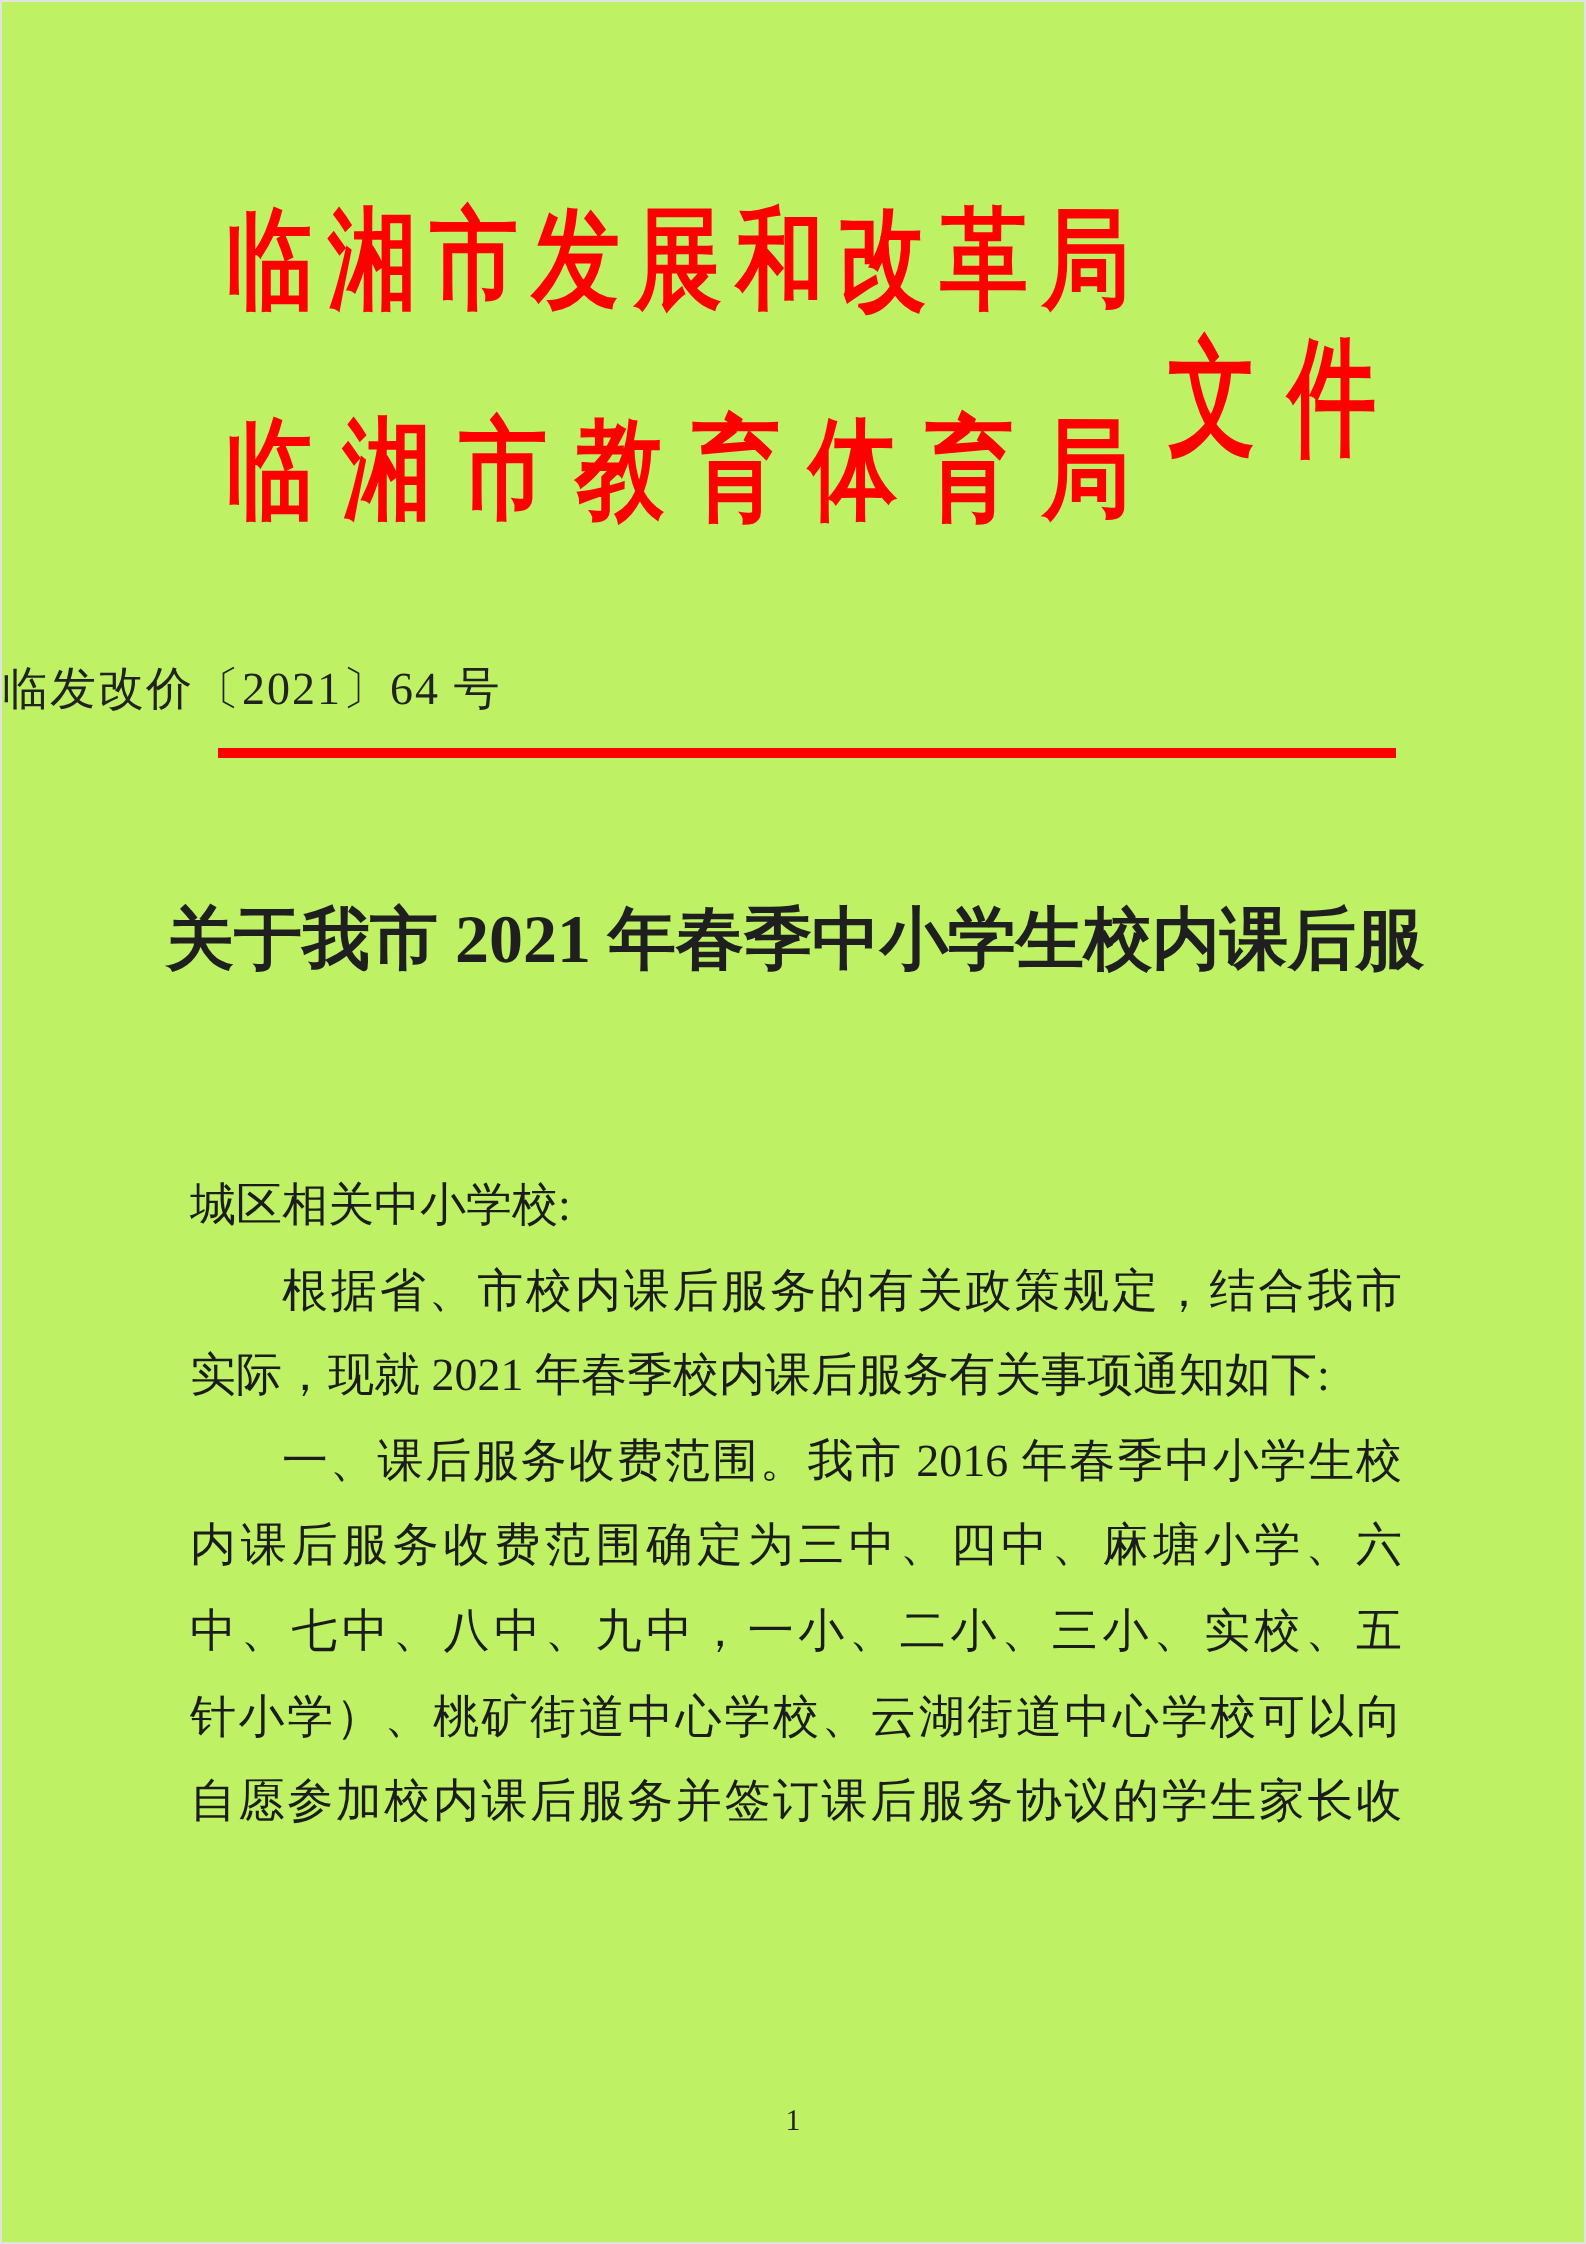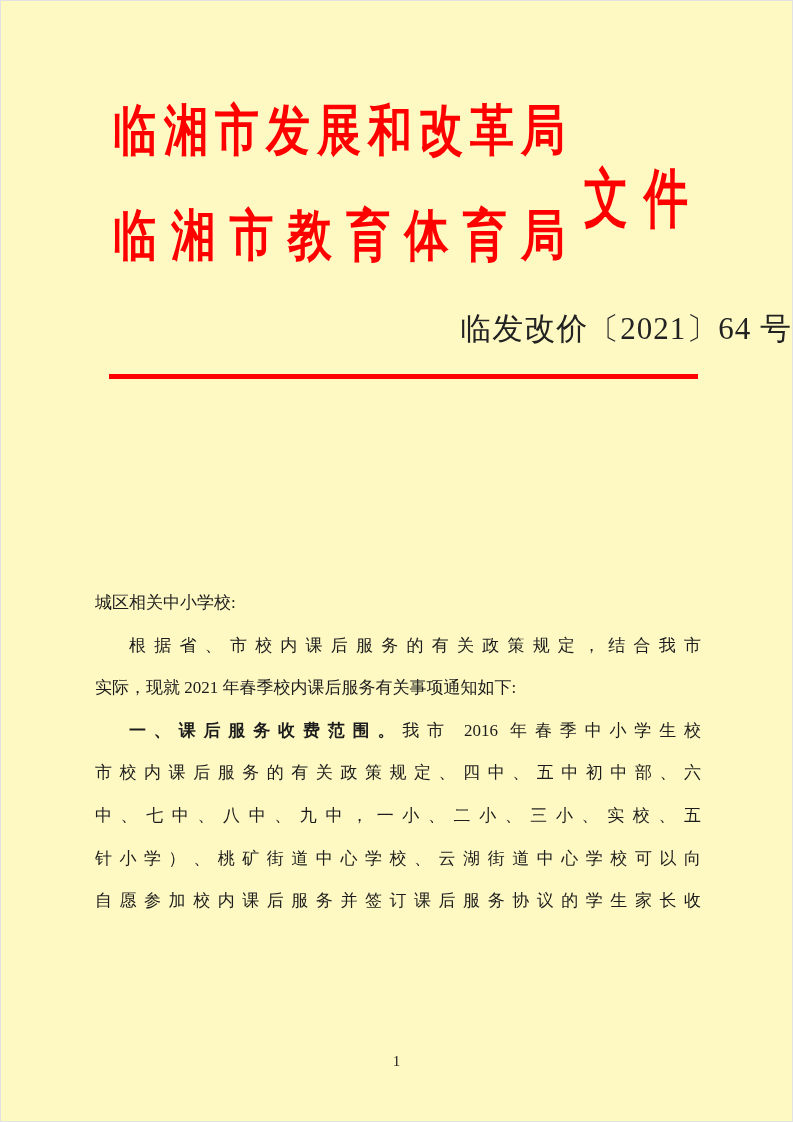--- a/index.html
+++ b/index.html
@@ -4,21 +4,21 @@
 <style>
   * { margin: 0; padding: 0; box-sizing: border-box; }
   html, body { background: #ffffff; }
   body { font-family: "Liberation Serif", "DejaVu Serif", serif; }
 
   .page {
     position: relative;
     width: 793px;
     height: 1122px;
     margin: 0 auto;
-    background: #fef9c3;
+    background: #bef264;
     border: 1px solid #e2e2e2;
     overflow: hidden;
     color: #1c1c1c;
   }
 
   
   .org-line {
     position: absolute;
     left: 112px;
     width: 452px;
@@ -48,27 +48,27 @@
     text-align: justify;
     text-align-last: justify;
     transform: scaleY(1.45);
     white-space: nowrap;
   }
 
   
   .doc-number {
     position: absolute;
     left: 0;
-    top: 310px;
+    top: 326px;
     width: 100%;
     height: 36px;
     line-height: 36px;
-    font-size: 31px;
+    font-size: 23px;
     letter-spacing: 1px;
-    text-align: right;
+    text-align: left;
     color: #222222;
   }
 
   
   .red-rule {
     position: absolute;
     left: 108px;
     top: 373px;
     width: 589px;
     height: 5px;
@@ -87,28 +87,28 @@
     font-weight: bold;
     color: #1f1f1f;
   }
 
   
   .doc-body {
     position: absolute;
     left: 94px;
     top: 581px;
     width: 606px;
-    font-size: 17px;
+    font-size: 23px;
     line-height: 42.6px;
     color: #1c1c1c;
   }
   .doc-body .line { width: 100%; }
   .doc-body .ind { text-indent: 2em; }
   .doc-body .j { text-align: justify; text-align-last: justify; }
-  .doc-body .bold-seg { font-weight: bold; }
+  .doc-body .bold-seg { font-weight: normal; }
 
   
   .page-number {
     position: absolute;
     left: 0;
     top: 1052px;
     width: 100%;
     text-align: center;
     font-size: 15px;
     color: #222222;
@@ -121,28 +121,29 @@
 
   <div class="org-line org-line-1">临湘市发展和改革局</div>
   <div class="org-line org-line-2">临湘市教育体育局</div>
   <div class="doc-type">文件</div>
 
   <div class="doc-number">临发改价〔2021〕64 号</div>
 
   <div class="red-rule"></div>
 
   <div class="doc-title">
+    <div>关于我市 2021 年春季中小学生校内课后服</div>
   </div>
 
   <div class="doc-body">
     <div class="line">城区相关中小学校:</div>
     <div class="line ind j">根据省、市校内课后服务的有关政策规定，结合我市</div>
     <div class="line">实际，现就 2021 年春季校内课后服务有关事项通知如下:</div>
     <div class="line ind j"><span class="bold-seg">一、课后服务收费范围。</span><span>我市 2016 年春季中小学生校</span></div>
-    <div class="line j">市校内课后服务的有关政策规定、四中、五中初中部、六</div>
+    <div class="line j">内课后服务收费范围确定为三中、四中、麻塘小学、六</div>
     <div class="line j">中、七中、八中、九中，一小、二小、三小、实校、五</div>
     <div class="line j">针小学）、桃矿街道中心学校、云湖街道中心学校可以向</div>
     <div class="line j">自愿参加校内课后服务并签订课后服务协议的学生家长收</div>
   </div>
 
   <div class="page-number">1</div>
 
 </div>
 
 </body></html>

